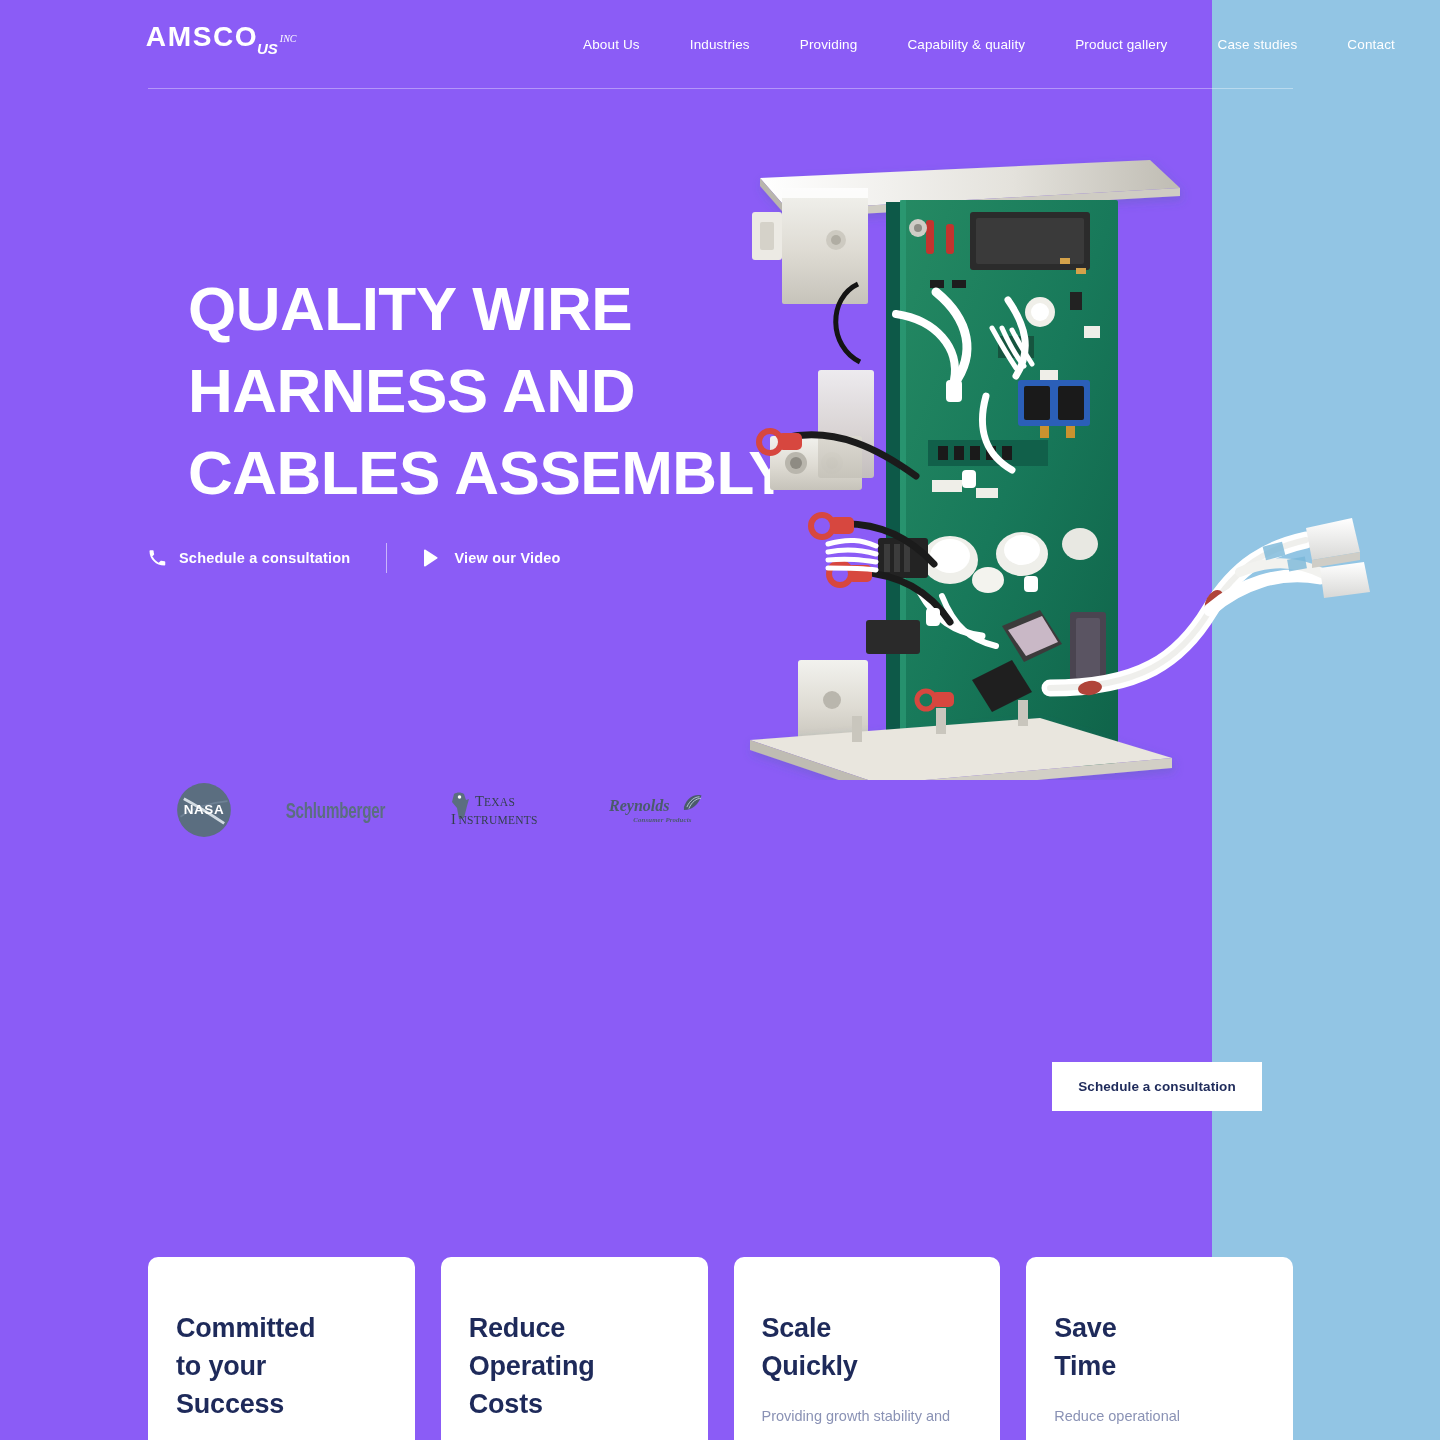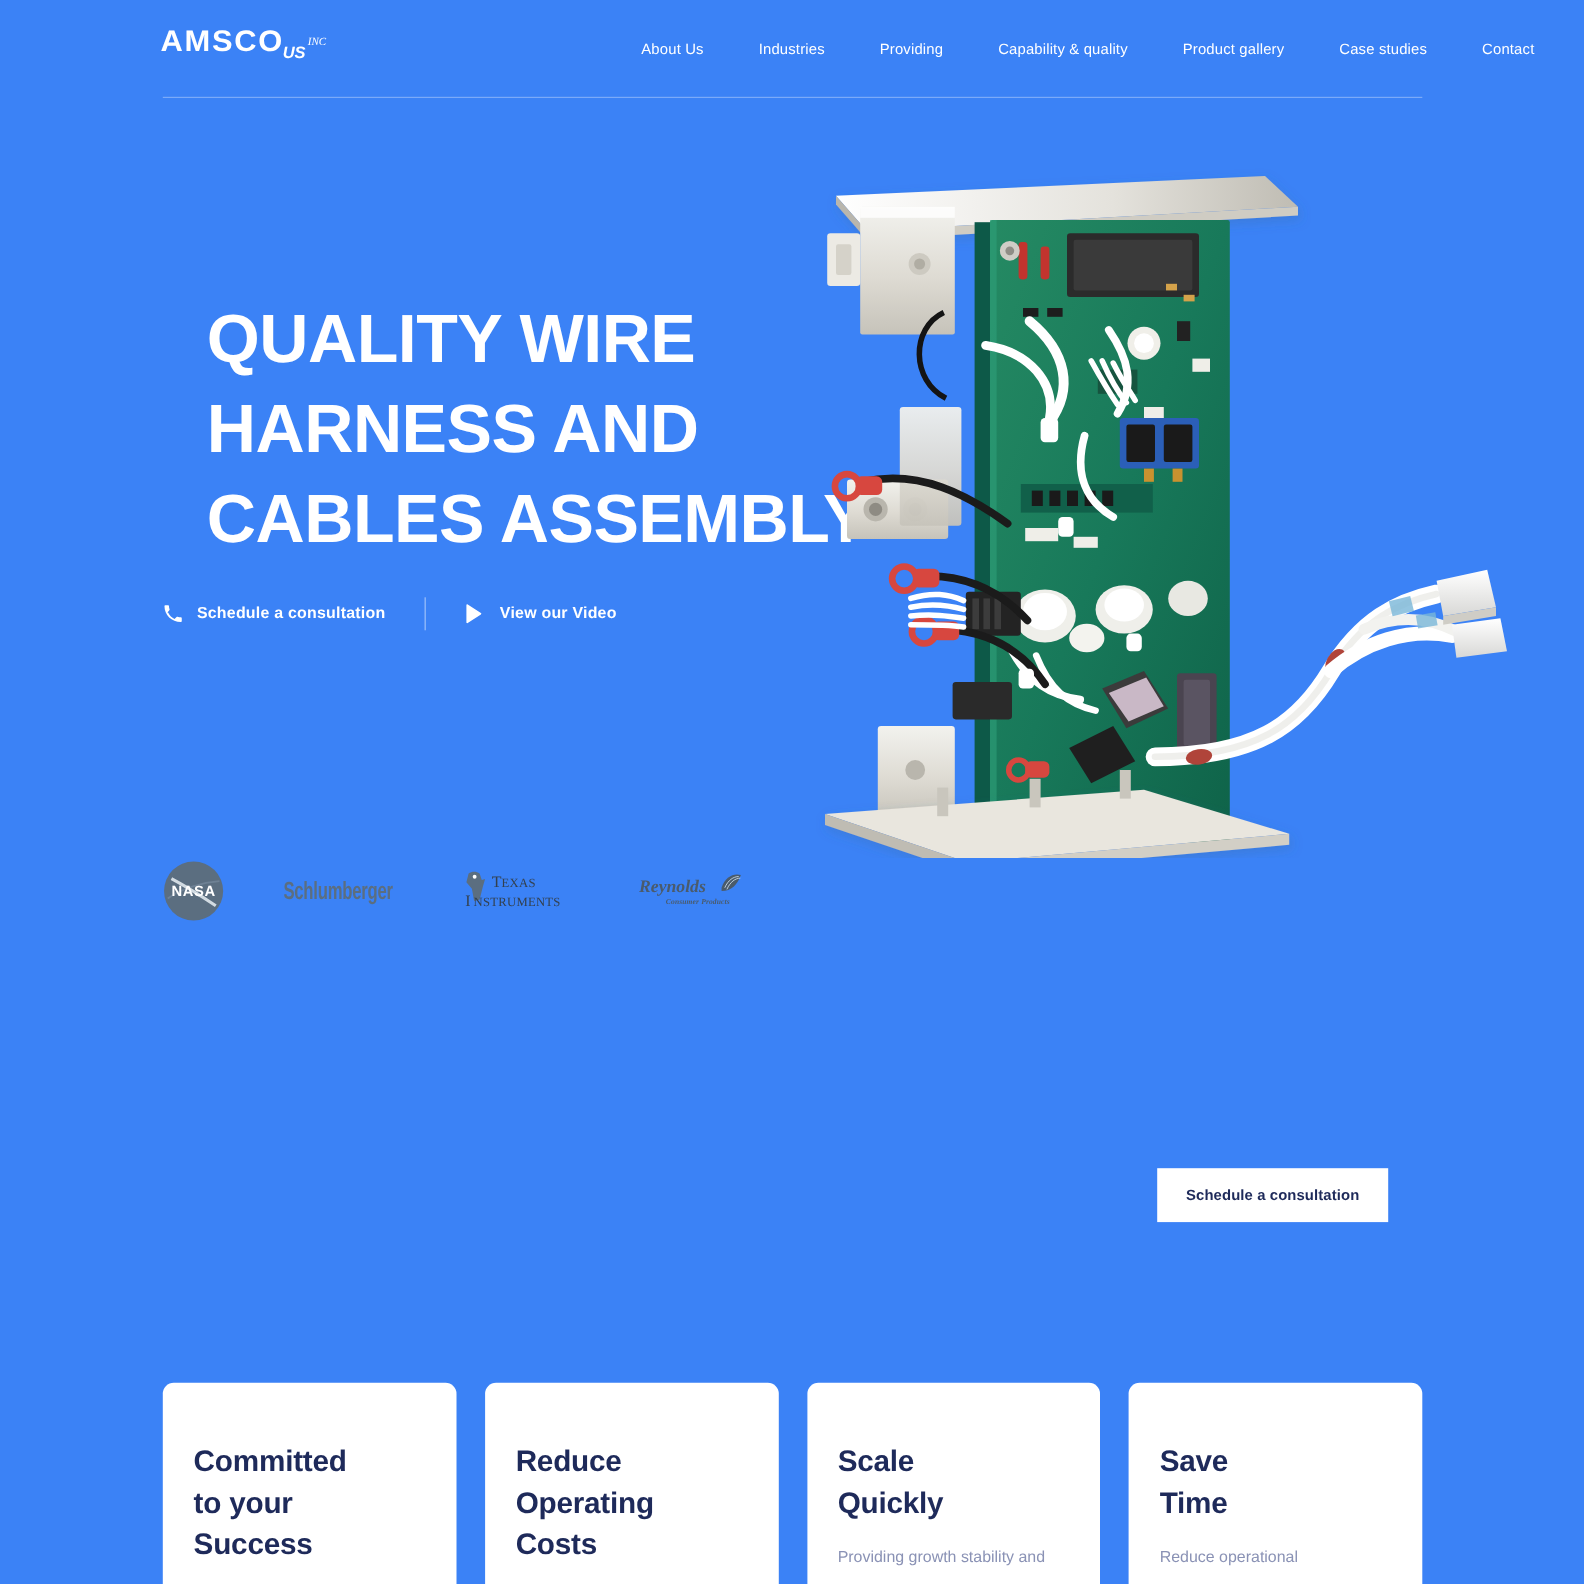--- a/index.html
+++ b/index.html
@@ -2,21 +2,21 @@
 <html><head>
 <meta charset="utf-8">
 <style>
   * { margin:0; padding:0; box-sizing:border-box; }
   html, body {
     width:1440px; height:1440px;
     background:#92c5e4;
     font-family:"Liberation Sans", sans-serif;
     overflow:hidden;
   }
-  .page { position:relative; width:1440px; height:1440px; background:#3b82f6; }
+  .page { position:relative; width:1212px; height:1440px; background:#8b5cf6; }
 
   
   .header {
     position:absolute; top:0; left:0; width:1440px; height:88px;
     display:flex; align-items:center;
   }
   .logo-wrap {
     position:absolute; left:148px; top:22px;
     display:flex; align-items:flex-start; color:#ffffff;
     user-select:none;
@@ -82,21 +82,21 @@
   .hero-image {
     position:absolute; left:740px; top:140px;
     width:640px; height:640px;
   }
 
   
   .clients {
     position:absolute; left:148px; top:782px;
     display:flex; align-items:center; gap:0;
   }
-  .client { display:flex; align-items:center; justify-content:flex-start; }
+  .client { display:flex; align-items:center; justify-content:flex-start;margin-left:28px; }
   .client + .client { margin-left:52px; }
   .client-nasa   { width:56px;  height:56px; }
   .client-slb    { width:110px; height:34px; }
   .client-ti     { width:110px; height:42px; }
   .client-rey    { width:112px; height:38px; }
 
   
   .section2-title {
     position:absolute; left:148px; top:1002px;
     width:790px;

